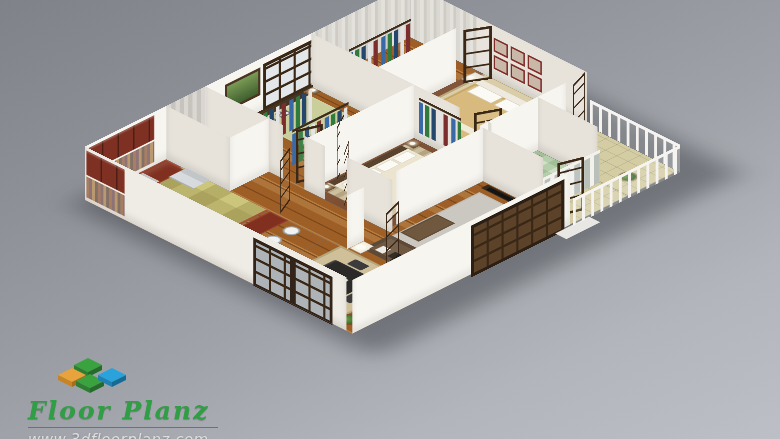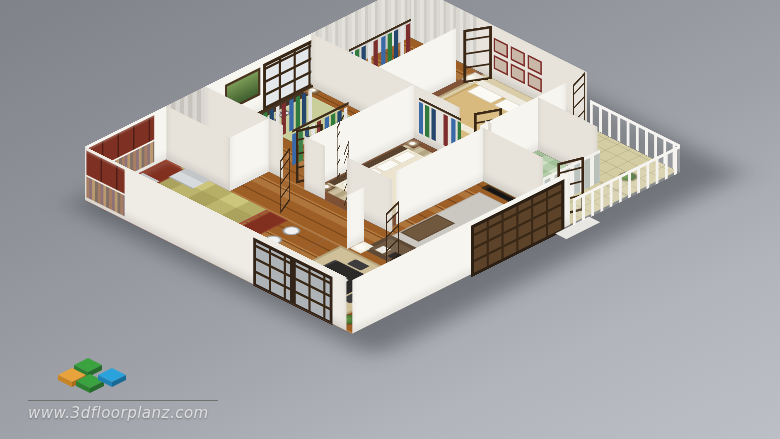--- a/index.html
+++ b/index.html
@@ -233,17 +233,18 @@
       <polygon points="28,19 14,26 14,31 28,24" fill="#a96d1a"></polygon>
 
       <polygon points="32,18 46,25 32,32 18,25" fill="#3aa33f"></polygon>
       <polygon points="18,25 32,32 32,37 18,30" fill="#2d7e31"></polygon>
       <polygon points="46,25 32,32 32,37 46,30" fill="#256b2b"></polygon>
 
       <polygon points="54,12 68,19 54,26 40,19" fill="#2aa3dd"></polygon>
       <polygon points="40,19 54,26 54,31 40,24" fill="#1f81b4"></polygon>
       <polygon points="68,19 54,26 54,31 68,24" fill="#186a96"></polygon>
     </svg>
+    <div class="brand-name">Floor Planz</div>
     <div class="brand-rule"></div>
     <div class="brand-url">www.3dfloorplanz.com</div>
   </div>
 
 </div>
 
 </body></html>

